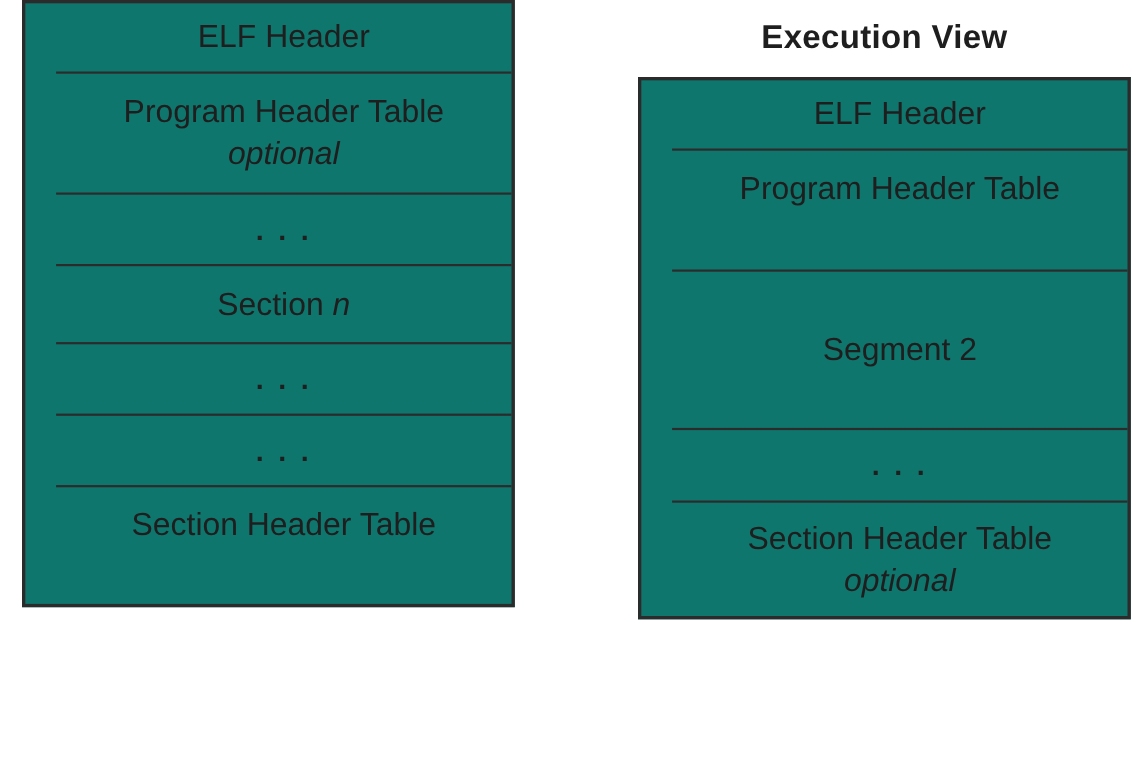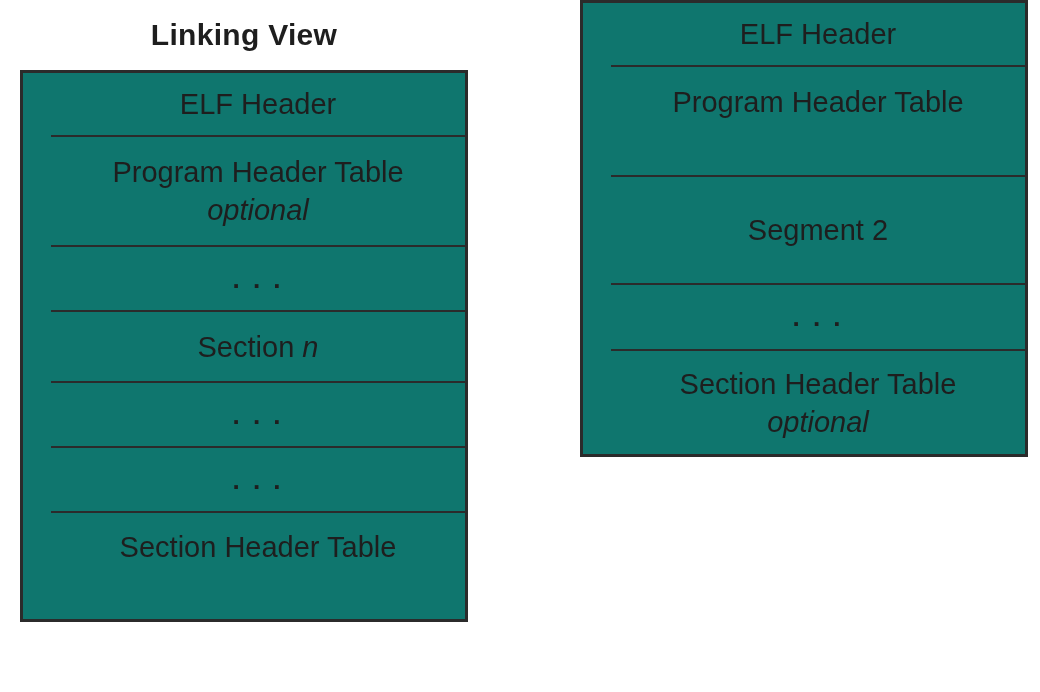--- a/index.html
+++ b/index.html
@@ -60,21 +60,20 @@
     font-weight: bold;
     font-size: 26px;
   }
 </style>
 </head>
 <body>
 
 <div class="page" style="--bg: #ffffff; --border: #2b2b2b; --text: #1e1e1e;">
 
   <section class="column col-left">
-    <div class="col-title">Linking View</div>
     <div class="box">
         <div class="row" style="height: 62px;">
           <div class="label">ELF Header</div>
         </div>
         <div class="row" style="height: 110px;">
           <div class="label">Program Header Table</div>
           <div class="sublabel">optional</div>
         </div>
         <div class="row dots" style="height: 65px;">
           <div class="label">. . .</div>
@@ -89,29 +88,30 @@
           <div class="label">. . .</div>
         </div>
         <div class="row" style="height: 108px;">
           <div class="label">Section Header Table</div>
           <div class="sublabel">&nbsp;</div>
         </div>
       </div>
   </section>
 
   <section class="column col-right">
+    <div class="col-title">Execution View</div>
     <div class="box">
         <div class="row" style="height: 62px;">
           <div class="label">ELF Header</div>
         </div>
         <div class="row" style="height: 110px;">
           <div class="label">Program Header Table</div>
           <div class="sublabel">&nbsp;</div>
         </div>
-        <div class="row" style="height: 108px;">
+        <div class="row" style="height: 144px;">
           <div class="label">Segment 2</div>
         </div>
         <div class="row dots" style="height: 66px;">
           <div class="label">. . .</div>
         </div>
         <div class="row" style="height: 105px;">
           <div class="label">Section Header Table</div>
           <div class="sublabel">optional</div>
         </div>
       </div>

